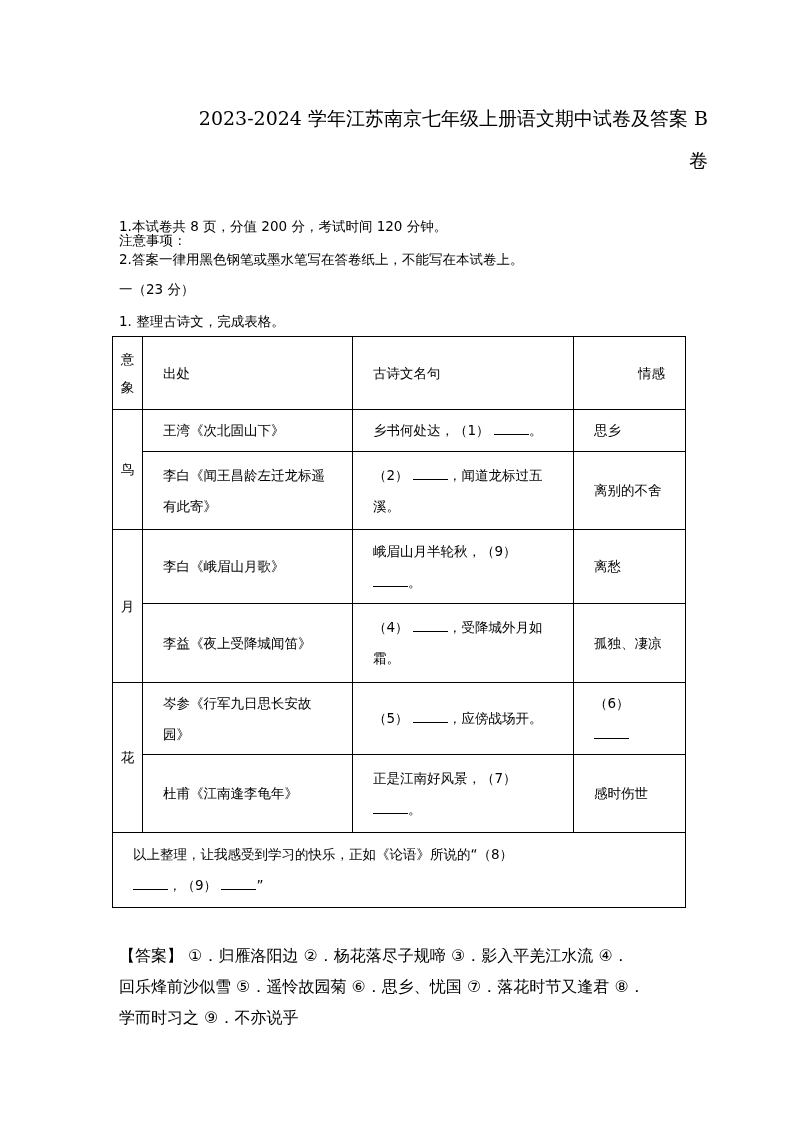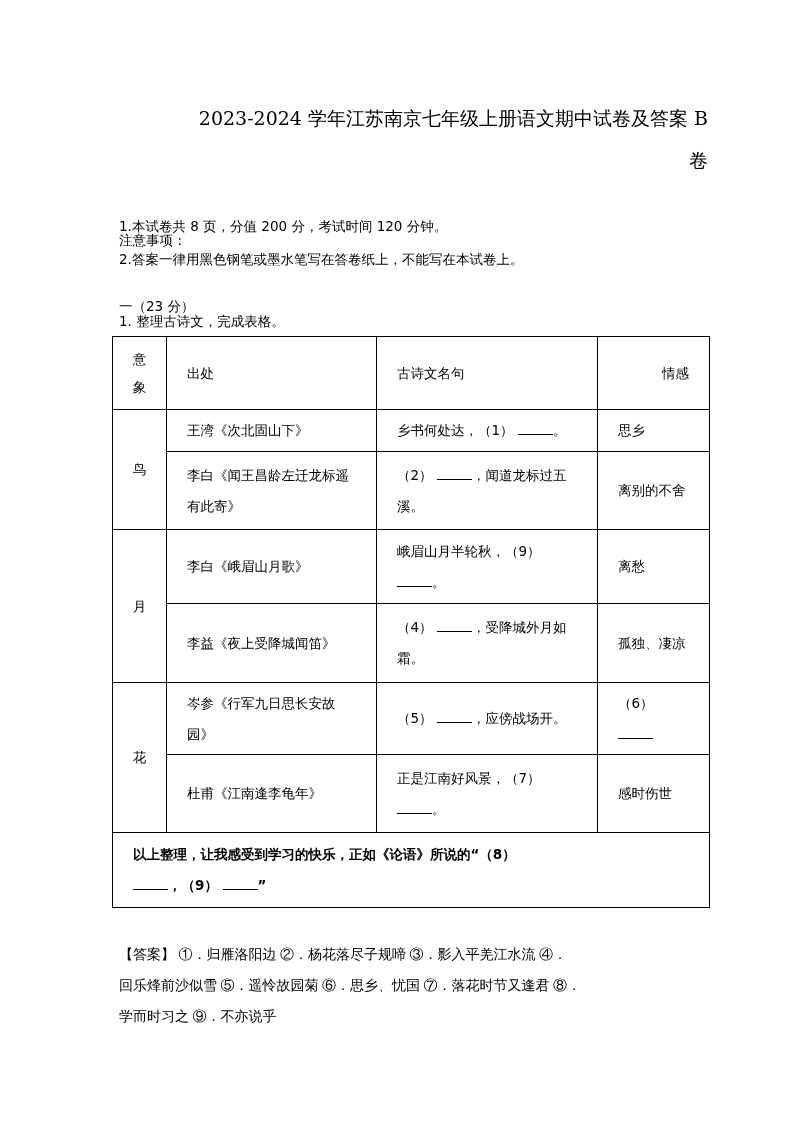--- a/index.html
+++ b/index.html
@@ -1,34 +1,34 @@
 <!DOCTYPE html>
 <html><head>
 <meta charset="utf-8">
 <style>
   html,body{margin:0;padding:0;background:#fff;}
   body{width:794px;height:1123px;position:relative;overflow:hidden;font-family:"DejaVu Sans","Liberation Sans",sans-serif;color:#000;}
   .title{position:absolute;left:108px;width:600px;text-align:right;font-family:"DejaVu Serif","Liberation Serif",serif;font-size:19px;}
   .line{position:absolute;left:119px;font-size:13.5px;white-space:nowrap;}
   table{position:absolute;left:112px;top:336px;border-collapse:collapse;font-size:13.5px;}
   td{border:1.3px solid #000;vertical-align:middle;padding:0 20px;line-height:31px;}
-  td.img{width:17px;text-align:center;padding:0 18px;}
-  .ans{position:absolute;left:119px;font-size:14px;white-space:nowrap;font-family:Liberation Serif, serif;}
+  td.img{width:17px;text-align:center;padding:0 6px;}
+  .ans{position:absolute;left:119px;font-size:16px;white-space:nowrap;}
   .blank{display:inline-block;width:35px;border-bottom:1px solid #000;height:12px;vertical-align:baseline;}
 </style>
 </head>
 <body>
 
 <div class="title" style="top:106px;">2023-2024 学年江苏南京七年级上册语文期中试卷及答案  B</div>
 <div class="title" style="top:148px;">卷</div>
 
 <div class="line" style="top:186px;margin-top:46px;">注意事项：</div>
 <div class="line" style="top:218px;">1.本试卷共 8 页，分值 200 分，考试时间 120 分钟。</div>
 <div class="line" style="top:251px;">2.答案一律用黑色钢笔或墨水笔写在答卷纸上，不能写在本试卷上。</div>
-<div class="line" style="top:298px;">一（23 分）</div>
+<div class="line" style="top:281px;">一（23 分）</div>
 <div class="line" style="top:313px;">1.  整理古诗文，完成表格。</div>
 
 <table>
   <tbody>
       <tr style="height:73px;">
     <td class="img" style="line-height:28px;">意象</td>
     <td style="width:169px;">出处</td>
     <td style="width:180px;">古诗文名句</td>
     <td style="width:71px;text-align:right;">情感</td>
   </tr>
@@ -58,21 +58,21 @@
     <td class="img" rowspan="2">花</td>
     <td>岑参《行军九日思长安故园》</td>
     <td><span>（5）</span> <span class="blank"></span><span>，应傍战场开。</span></td>
     <td><span>（6）</span><br><span class="blank"></span></td>
   </tr>
   <tr style="height:78px;">
     <td>杜甫《江南逢李龟年》</td>
     <td><span>正是江南好风景，（7）</span><br><span class="blank"></span><span>。</span></td>
     <td>感时伤世</td>
   </tr>
-  <tr style="height:75px;font-weight:bold;">
+  <tr style="height:75px;">
     <td colspan="4"><span>以上整理，让我感受到学习的快乐，正如《论语》所说的“（8）</span><br><span class="blank"></span><span>，（9）</span> <span class="blank"></span><span>”</span></td>
   </tr>
 </tbody>
   </table>
 
 <div class="ans" style="top:946px;">【答案】      ①．归雁洛阳边      ②．杨花落尽子规啼      ③．影入平羌江水流      ④．</div>
 <div class="ans" style="top:977px;">回乐烽前沙似雪      ⑤．遥怜故园菊      ⑥．思乡、忧国      ⑦．落花时节又逢君      ⑧．</div>
 <div class="ans" style="top:1008px;">学而时习之      ⑨．不亦说乎</div>
 
 </body></html>

